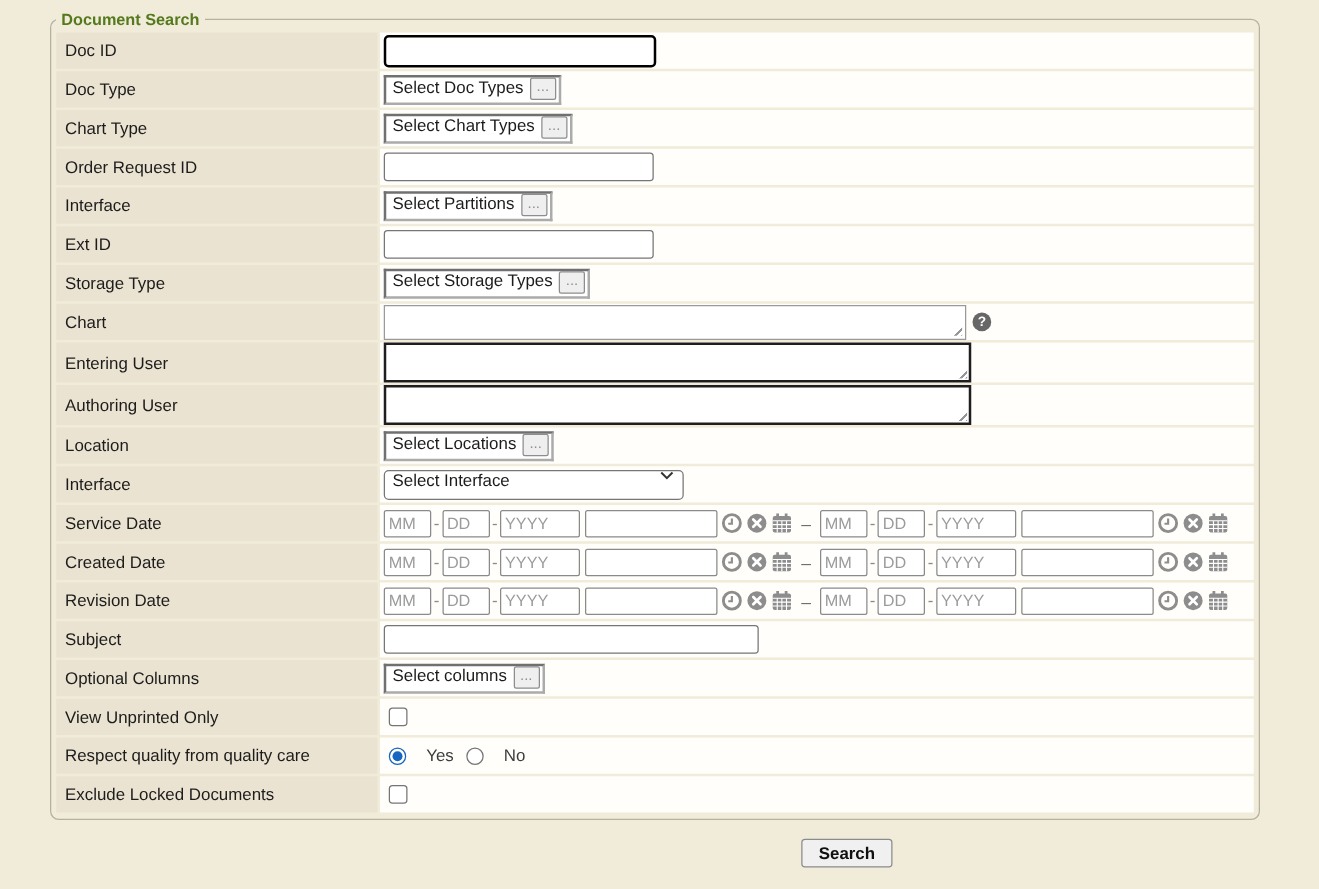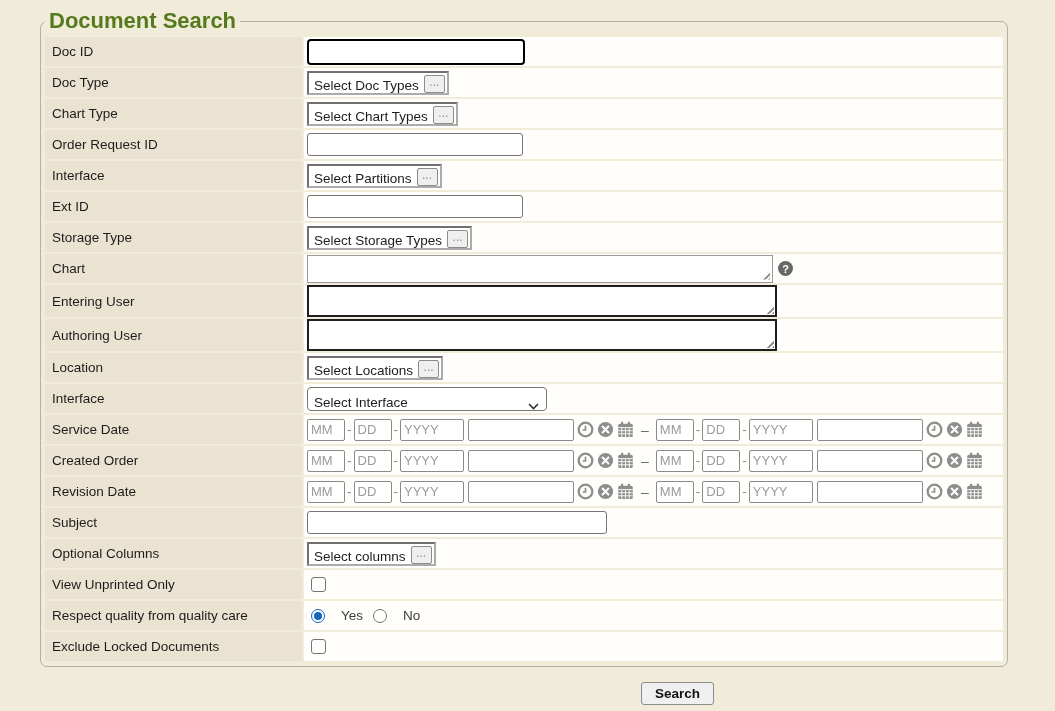--- a/index.html
+++ b/index.html
@@ -8,48 +8,48 @@
     background:#f1ebd9;
     font-family:"Liberation Sans","DejaVu Sans",sans-serif;
     font-size:13.5px;color:#1c1c1c;
     padding-top:8px;overflow:hidden;
   }
   fieldset{
     margin:0 47px 0 40px;
     border:1px solid #b6b0a3;border-radius:7px;
     padding:1px 2px 3px 2px;
   }
-  legend{color:#55791d;font-weight:bold;font-size:22px;padding:0 4px;margin-left:2px;}
+  legend{color:#55791d;font-weight:bold;font-size:13px;padding:0 4px;margin-left:2px;}
   table{border-collapse:separate;border-spacing:2px;width:100%;}
   td{height:29px;vertical-align:middle;}
   td.lc{background:#ebe3d1;width:246px;padding:0 4px 0 7px;white-space:nowrap;}
   td.cc{background:#fffefb;padding:0 3px;}
   .cwrap{display:flex;align-items:center;min-height:27px;}
 
   input,textarea,button{font-family:inherit;}
   .ft{height:19px;border:1.5px solid #767676;border-radius:3px;font-size:13px;padding:1px 4px;background:#fff;}
   .ft.focused{border:2px solid #000;border-radius:4px;height:20px;}
 
-  .picker{display:inline-flex;align-items:flex-end;background:#fff;
+  .picker{display:inline-flex;align-items:flex-start;background:#fff;
     border-style:solid;border-width:2px;border-color:#707070 #ababab #ababab #707070;
     height:24px;box-sizing:border-box;padding:0 2px 0 5px;}
   .ptext{white-space:nowrap;}
   .dots{margin-left:5px;width:21px;height:18px;background:#efefef;border:1px solid #8d8d8d;
     border-radius:2px;color:#8f8f8f;font-size:12px;line-height:8px;padding:0 0 4px 0;}
 
   .tawrap{position:relative;display:inline-flex;}
   .ta{resize:none;border:1.5px solid #9a9a9a;height:22px;width:460px;background:#fff;}
   .ta.bold{border:2px solid #1e1e1e;height:24px;width:462px;}
   .grip{position:absolute;right:3px;bottom:3px;width:9px;height:9px;
     background:repeating-linear-gradient(315deg,#969696 0 1.5px,transparent 1.5px 3.5px);
     clip-path:polygon(100% 0,100% 100%,0 100%);}
   .help{width:15px;height:15px;border-radius:50%;background:#676767;color:#fff;font-weight:bold;
     font-size:11px;display:inline-flex;align-items:center;justify-content:center;margin-left:5px;flex:none;}
 
-  .selectbox{display:inline-flex;align-items:flex-end;justify-content:space-between;width:240px;height:24px;
+  .selectbox{display:inline-flex;align-items:flex-start;justify-content:space-between;width:240px;height:24px;
     border:1px solid #767676;border-radius:4px;background:#fff;padding:0 7px 0 6px;box-sizing:border-box;}
 
   .dmm,.ddd,.dyy,.dtime{height:18px;border:1.5px solid #8a8a8a;border-radius:2px;padding:1px 3px;
     font-size:13px;background:#fff;}
   .dmm,.ddd{width:30px;} .dyy{width:56px;} .dtime{width:98px;margin-left:4px;}
   input::placeholder{color:#9b9b9b;opacity:1;}
   .hy{color:#8a8a8a;margin:0 2px;}
   .range-dash{color:#6f6f6f;margin:0 7px;font-size:14px;}
   .icon{display:inline-flex;margin-left:3px;flex:none;}
 
@@ -255,21 +255,21 @@
                   <rect x="4" y="0.8" width="2.2" height="3.4" fill="#8d8d8d"></rect>
                   <rect x="10.8" y="0.8" width="2.2" height="3.4" fill="#8d8d8d"></rect>
                   <rect x="1.2" y="2.8" width="14.6" height="13.2" rx="1.6" fill="#8d8d8d"></rect>
                   <path d="M1.2 6.6h14.6M4.8 6.6v9.4M8.5 6.6v9.4M12.2 6.6v9.4M1.2 9.7h14.6M1.2 12.8h14.6" stroke="#fff" stroke-width="0.9" fill="none"></path>
                 </svg>
               </span>
             </div>
           </td>
         </tr>
         <tr>
-          <td class="lc">Created Order</td>
+          <td class="lc">Created Date</td>
           <td class="cc">
             <div class="cwrap">
               <input class="dmm" type="text" placeholder="MM" style="">
               <span class="hy">-</span>
               <input class="ddd" type="text" placeholder="DD" style="">
               <span class="hy">-</span>
               <input class="dyy" type="text" placeholder="YYYY" style="">
               <input class="dtime" type="text" value="" style="">
               <span class="icon">
                 <svg width="17" height="17" viewBox="0 0 17 17">

